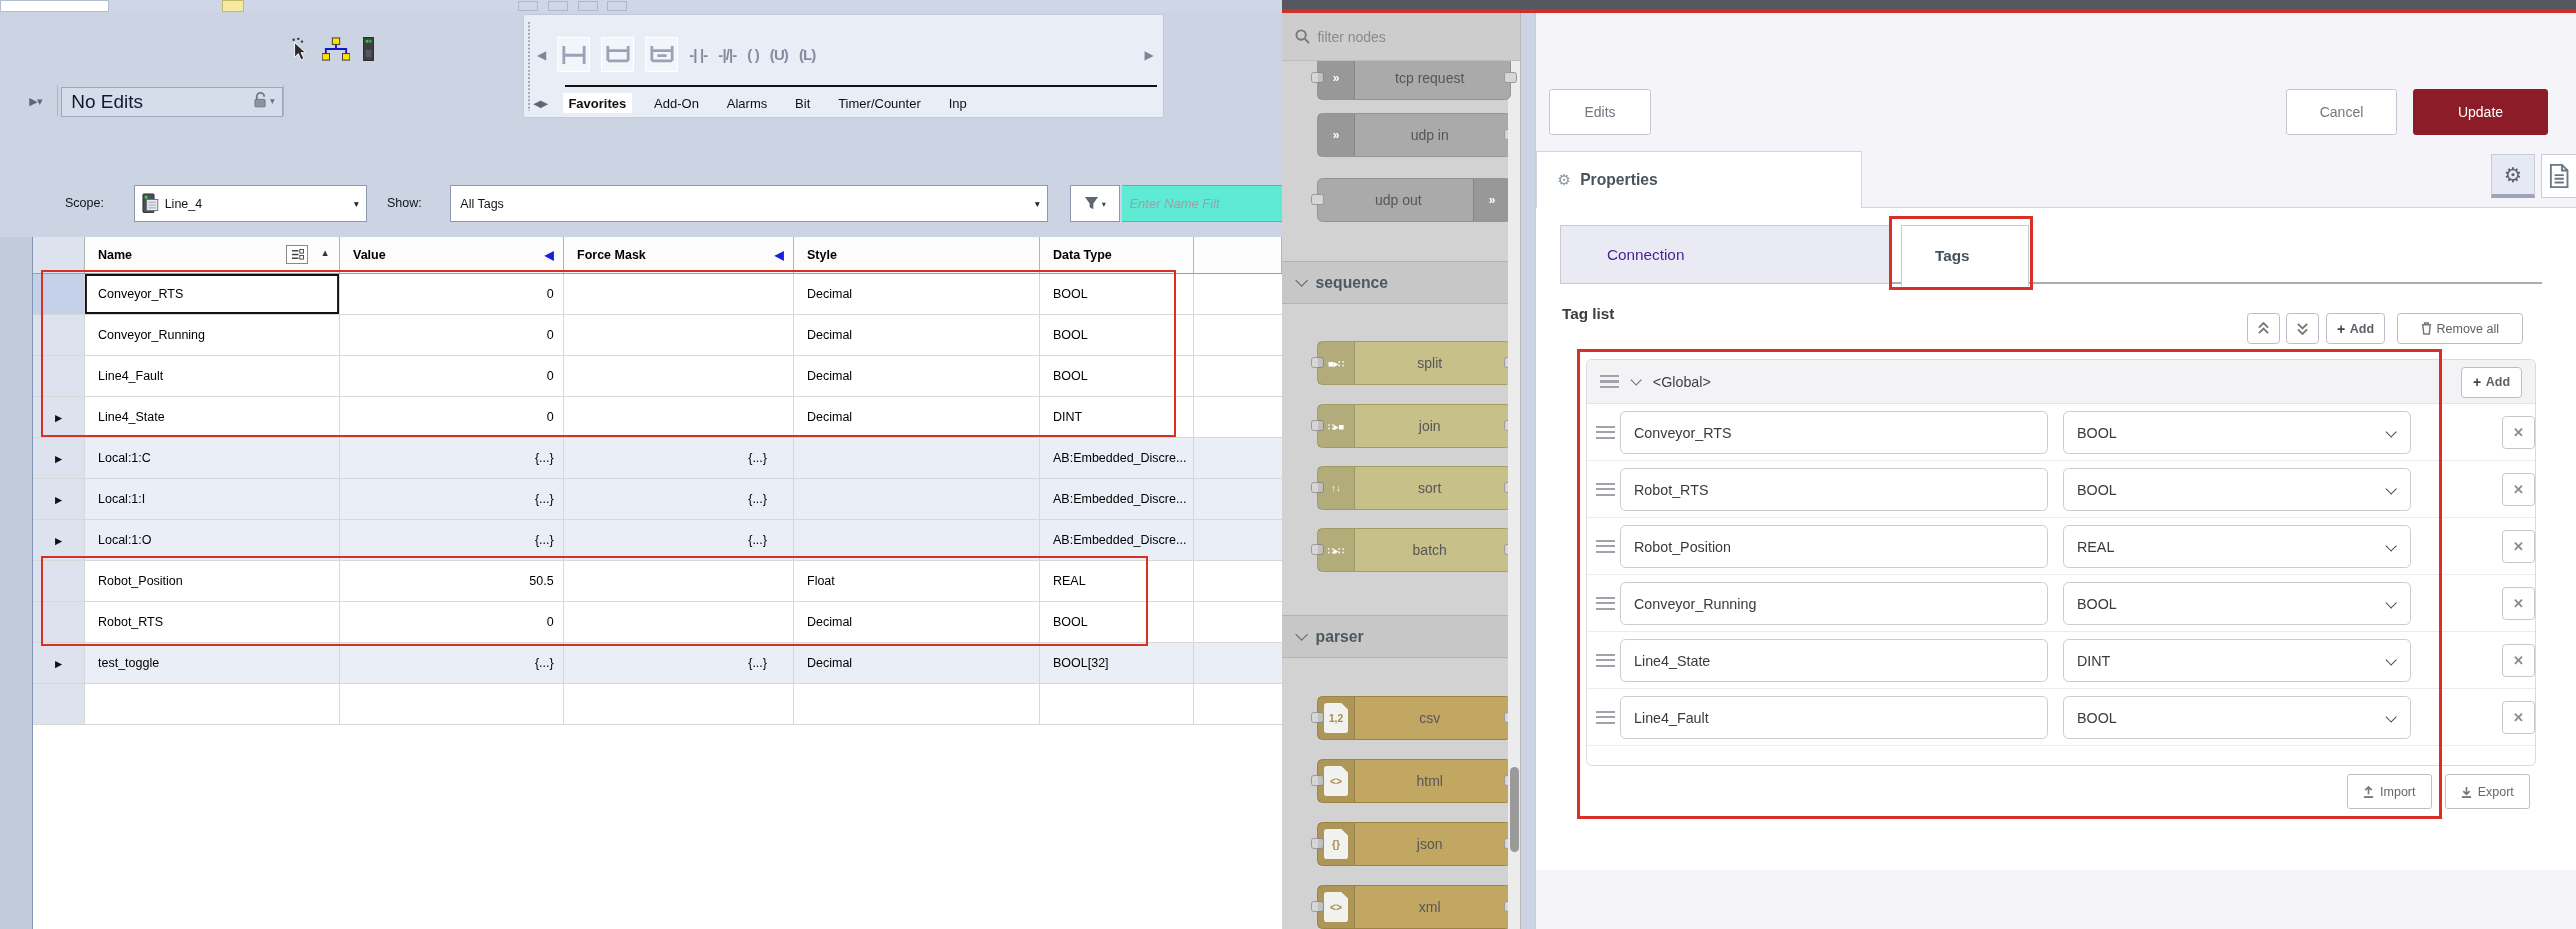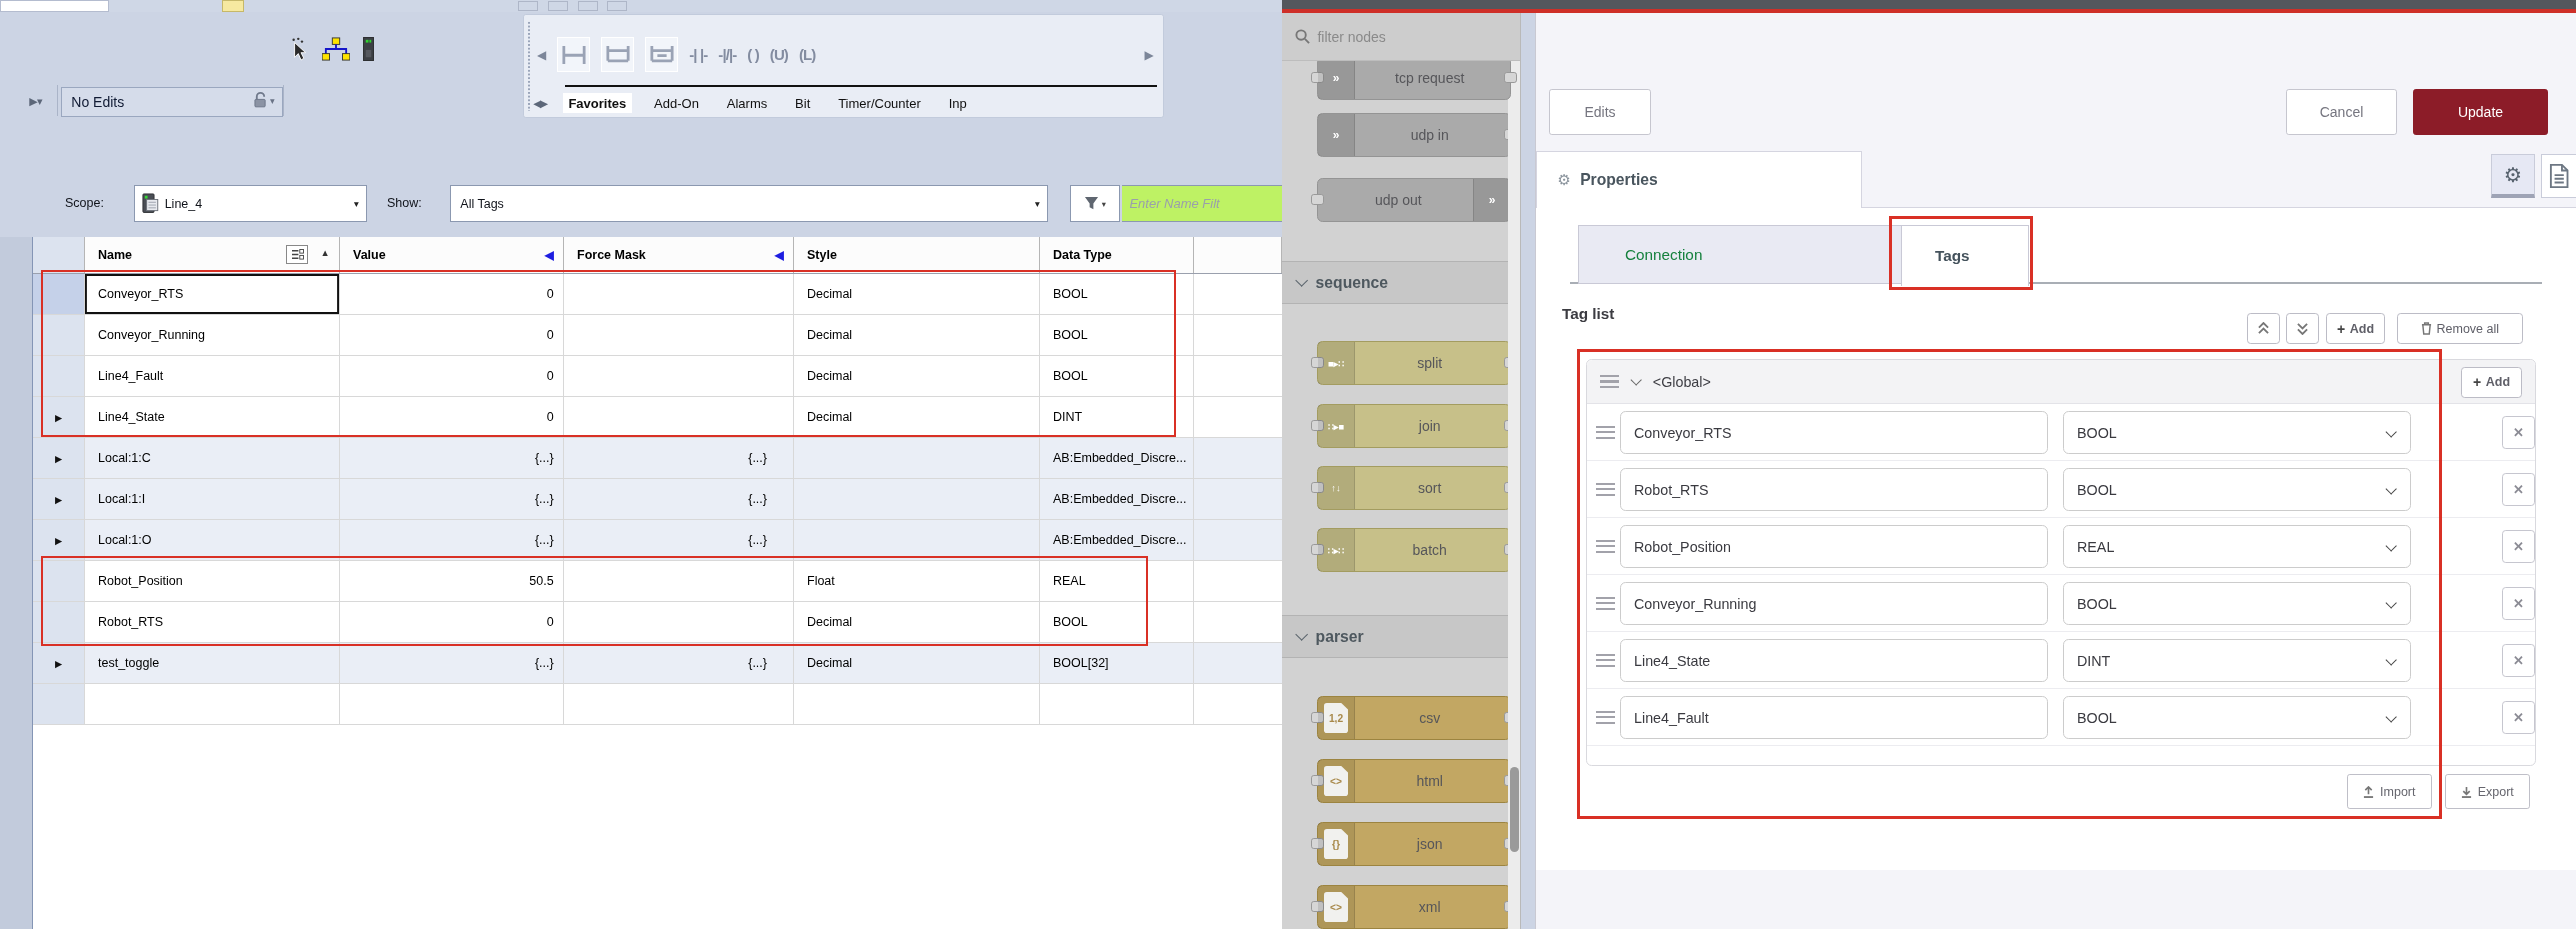--- a/index.html
+++ b/index.html
@@ -14,21 +14,21 @@
 .topstrip{position:absolute;left:0;top:0;width:1282px;height:12px;background:#cfd7e6}
 .topstrip .wbox{position:absolute;left:0;top:0;width:109px;height:12px;background:#fff;border:0.9px solid #b4bccf}
 .topstrip .ybox{position:absolute;left:222px;top:0;width:22px;height:12px;background:var(--c-tabyellow);border:0.9px solid #c6b869}
 .topstrip .gbox{position:absolute;top:0.9px;width:20.4px;height:10.2px;border:0.9px solid #aeb6c8}
 
 .tbicons{position:absolute;left:289px;top:37px;display:flex;gap:13px;align-items:center}
 .noedits-row{position:absolute;left:0;top:85px;width:1282px;height:37px}
 .drop-btn{position:absolute;left:18.5px;top:2.8px;width:33px;height:28px;color:#5c6779;font-size:11px;display:flex;align-items:center;justify-content:center}
 .drop-btn::after{content:"▶ ▾";letter-spacing:-1.9px}
 .noedits-field{position:absolute;left:61px;top:1.9px;width:222px;height:30px;background:#d5dcea;border:0.9px solid #9aa7bf;display:flex;align-items:center}
-.noedits-text{padding-left:9.3px;font-size:14px;color:#101a33}
+.noedits-text{padding-left:9.3px;font-size:19px;color:#101a33}
 .lockwrap{position:absolute;right:7.4px;top:4.6px;display:flex;align-items:center;gap:1.9px;color:#6a7386;font-size:9.3px}
 .vline{position:absolute;top:0;width:0.9px;height:31px;background:#aab4c8}
 
 .instr{position:absolute;left:523px;top:14px;width:641px;height:104px;background:#e9edf5;border:0.9px solid #c2cbdc;border-radius:2.8px}
 .instr .grip{position:absolute;left:2.8px;top:5.6px;bottom:5.6px;width:4.6px;background-image:radial-gradient(#9aa5ba 0.9px,transparent 1.1px);background-size:3.7px 3.7px}
 .instr-icons{position:absolute;left:13px;top:20.4px;right:9.3px;height:39px;display:flex;align-items:center;gap:11px}
 .arrbtn{color:#7c8699;font-size:12px}
 .rungbox{width:33px;height:35px;background:#f2f5fa;border:0.9px solid #fff;display:flex;align-items:center;justify-content:center}
 .glyph-ins{color:#838ca0;font-size:15px;font-weight:bold;letter-spacing:-0.9px;white-space:pre}
 .instr-tabline{position:absolute;left:41px;right:5.6px;top:70px;height:1.9px;background:#111}
@@ -45,21 +45,21 @@
 .edtab.active{left:378px;background:var(--c-tabyellow);border:0.9px solid #b9ad5c;color:#141414;font-weight:bold}
 .edtab .closex{color:#5a5a5a;font-weight:bold;font-size:12px;margin-left:13px}
 .edtab .closex::after{content:"✕"}
 
 .scoperow{position:absolute;left:4px;top:171px;width:1282px;height:86px;background:#ccd4e4;border-bottom:0.9px solid #9aa4b8}
 .lbl{position:absolute;font-size:12.5px;color:#10131a}
 .combo{position:absolute;top:14px;height:37px;background:#fff;border:0.9px solid #8b98b0;display:flex;align-items:center;font-size:12.5px;color:#10131a}
 .combo .arr{position:absolute;right:5.6px;top:50%;transform:translateY(-50%);font-size:8.3px;color:#222}
 .combo .arr::after{content:"▼"}
 .filterbtn{position:absolute;left:1066px;top:14px;width:50px;height:37px;background:#fff;border:0.9px solid #8b98b0;display:flex;align-items:center;justify-content:center;gap:2.8px}
-.filterinput{position:absolute;left:1118px;top:14px;width:164px;height:37px;background:#bef264;border:0.9px solid #8b98b0;border-left:none;font-size:13px;padding:0 7.4px;color:#333}
+.filterinput{position:absolute;left:1118px;top:14px;width:164px;height:37px;background:#5eead4;border:0.9px solid #8b98b0;border-left:none;font-size:13px;padding:0 7.4px;color:#333}
 .filterinput::placeholder{font-style:italic;color:#9aa0aa}
 
 .leftstrip{position:absolute;left:0;top:237px;width:33px;height:692px;background:#c2cbdc;border-right:1.9px solid #8495b5}
 .grid{position:absolute;left:33px;top:237px;width:1249px;height:692px;background:#fff;font-size:12.5px}
 .ghead{display:flex;height:37px;background:#fcfcfc;border-bottom:0.9px solid #9aa0ad}
 .ghead .gc{display:flex;align-items:center;font-weight:bold;color:#000;border-right:0.9px solid #b5b5b5;padding-left:13px;position:relative}
 .grow{display:flex;height:41px;background:#fff}
 .grow.shaded{background:#eaeef6}
 .gcell{border-right:0.9px solid #d8d8d8;border-bottom:0.9px solid #d8d8d8;display:flex;align-items:center;padding-left:13px;overflow:hidden;white-space:nowrap}
 .c-ind{width:52px;background:#dce3ef;justify-content:center;padding-left:0}
@@ -133,21 +133,21 @@
 .content{position:absolute;left:0;top:194px;width:1041px;height:663px;background:#fff;border-top:0.9px solid #d5d5e0}
 .propstab{position:absolute;left:0;top:138px;width:326px;height:57px;background:#fff;border:0.9px solid #d5d5e0;border-bottom:none;z-index:2;display:flex;align-items:center;gap:9.3px;padding-left:20.4px;font-size:15.7px;font-weight:bold;color:#49555e}
 .gearchar{color:#8a939c;font-size:15px;font-weight:normal}
 .gearchar::after{content:"⚙";font-family:"DejaVu Sans",sans-serif}
 .iconbtn{position:absolute;top:141px;height:44px;display:flex;align-items:center;justify-content:center;z-index:2}
 .ib-gear{left:955px;width:44px;background:#e6e8f4;border:0.9px solid #c9ccda;border-bottom:4.6px solid #9ea3b5}
 .ib-gear::after{content:"⚙";font-family:"DejaVu Sans",sans-serif;font-size:20.4px;color:#57626e}
 .ib-doc{left:1005px;width:37px;background:#fff;border:0.9px solid #c9ccda}
 .subtabs-line{position:absolute;left:34px;top:269px;width:972px;height:1.9px;background:#a9aeb5;z-index:1}
 .subtab{position:absolute;top:212px;height:59px;display:flex;align-items:center;padding-left:46px;font-size:15.3px;z-index:2}
-.st-connection{left:42px;width:330px;background:#e9eaf3;border:0.9px solid #c9c9d6;color:#15803d}
+.st-connection{left:24px;width:330px;background:#e9eaf3;border:0.9px solid #c9c9d6;color:#4c1d95}
 .st-tags{left:365px;width:128px;background:#fff;border:0.9px solid #c9c9d6;border-bottom:none;color:#44525c;font-weight:bold;height:61px;padding-left:33px}
 .taglist-label{position:absolute;left:26px;top:292px;font-size:15.3px;font-weight:bold;color:#3c3c42}
 .minibtn{position:absolute;top:300px;height:31px;background:#fff;border:0.9px solid #bcbcc6;border-radius:3.7px;display:flex;align-items:center;justify-content:center;gap:4.6px;font-size:12.5px;color:#5f5f68}
 .mb-up{left:711px;width:33px}
 .mb-down{left:750px;width:33px}
 .mb-add{left:790px;width:59px;font-weight:bold}
 .mb-remove{left:861px;width:126px}
 .plus{font-weight:bold;font-size:14px;color:#444}
 .plus::after{content:"+"}
 .groupbox{position:absolute;left:50px;top:346px;width:950px;height:407px;background:#fff;border:0.9px solid #d9d9de;border-radius:5.6px}

